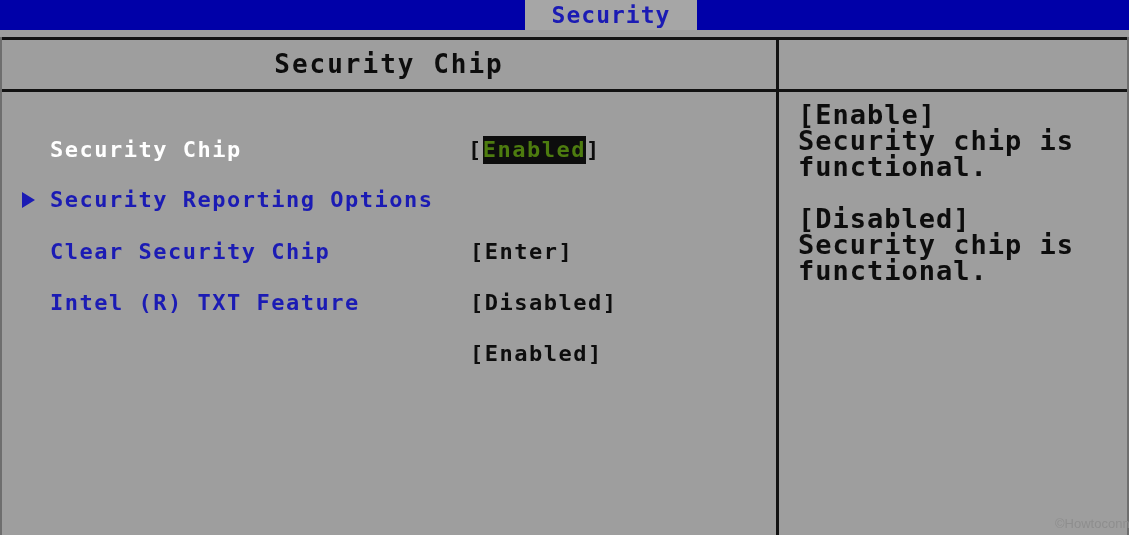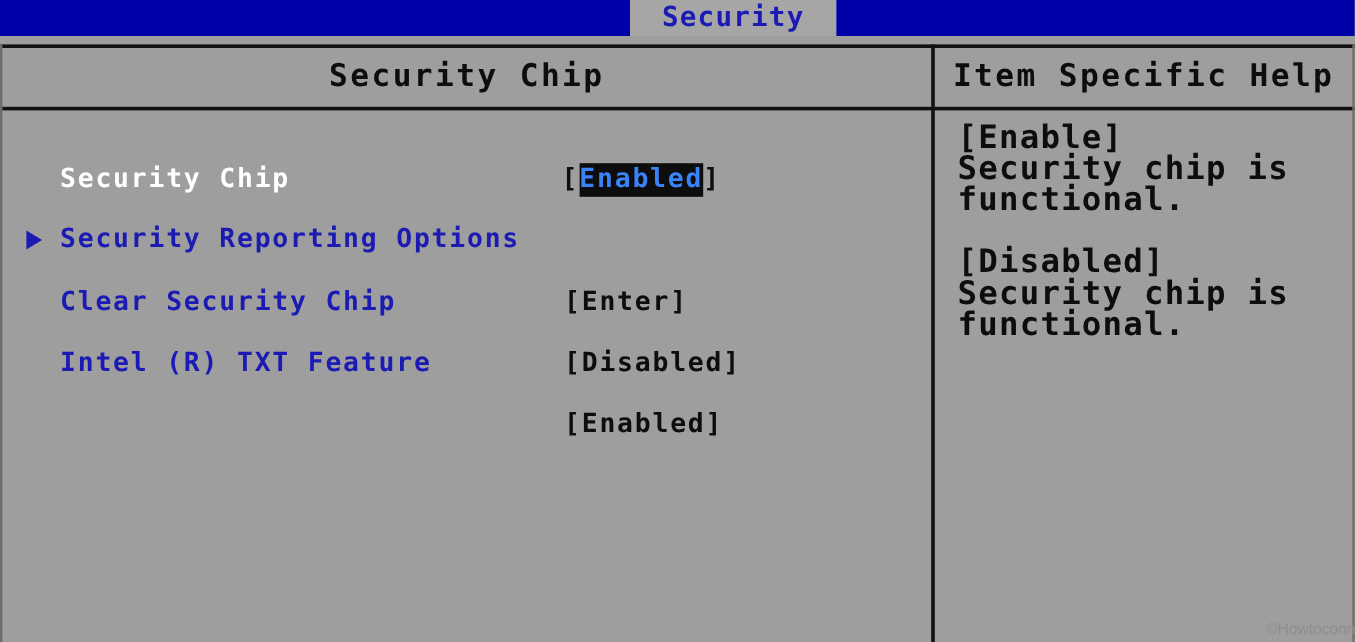--- a/index.html
+++ b/index.html
@@ -159,21 +159,21 @@
   }
 
   .value.highlighted {
     left: 468px;
   }
   .value.highlighted .bracket {
     color: #0d0d0d;
   }
   .value.highlighted .inner {
     background: #0d0d0d;
-    color: #3b82f6;
+    color: #4d7c0f;
     padding: 1px 0 2px 0;
     margin-top: 10px;
   }
 
   
   #help {
     position: absolute;
     left: 780px;
     top: 62px;
     width: 346px;
@@ -217,21 +217,20 @@
   <div id="frame">
 
     <div class="hrule" id="rule-top"></div>
     <div class="hrule" id="rule-header"></div>
     <div class="vrule" id="vrule-mid"></div>
     <div class="edge-left"></div>
     <div class="edge-right"></div>
 
     <div class="panel-header" id="header-left">Security Chip</div>
 
-    <div class="panel-header" id="header-right">Item Specific Help</div>
 
     <div id="settings">
 
 
       <div class="row" style="top:45px;">
         <span class="label selected">Security Chip</span>
         <span class="value highlighted"><span class="bracket">[</span><span class="inner">Enabled</span><span class="bracket">]</span></span>
       </div>
 
       <div class="row" style="top:95px;">

